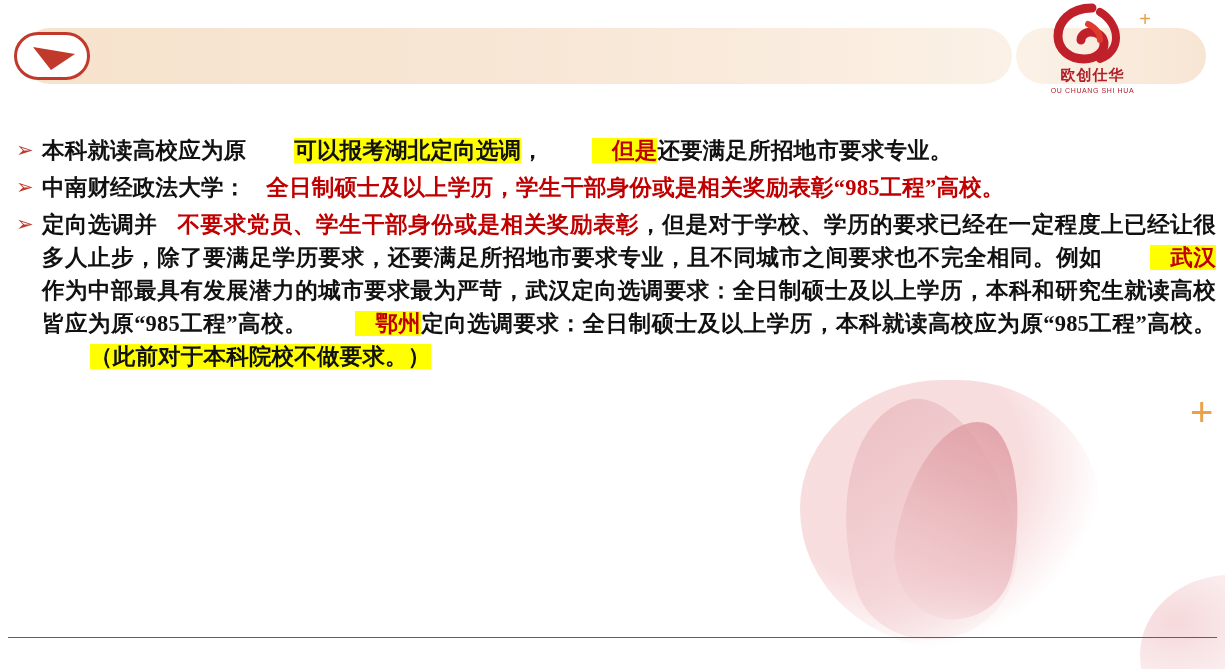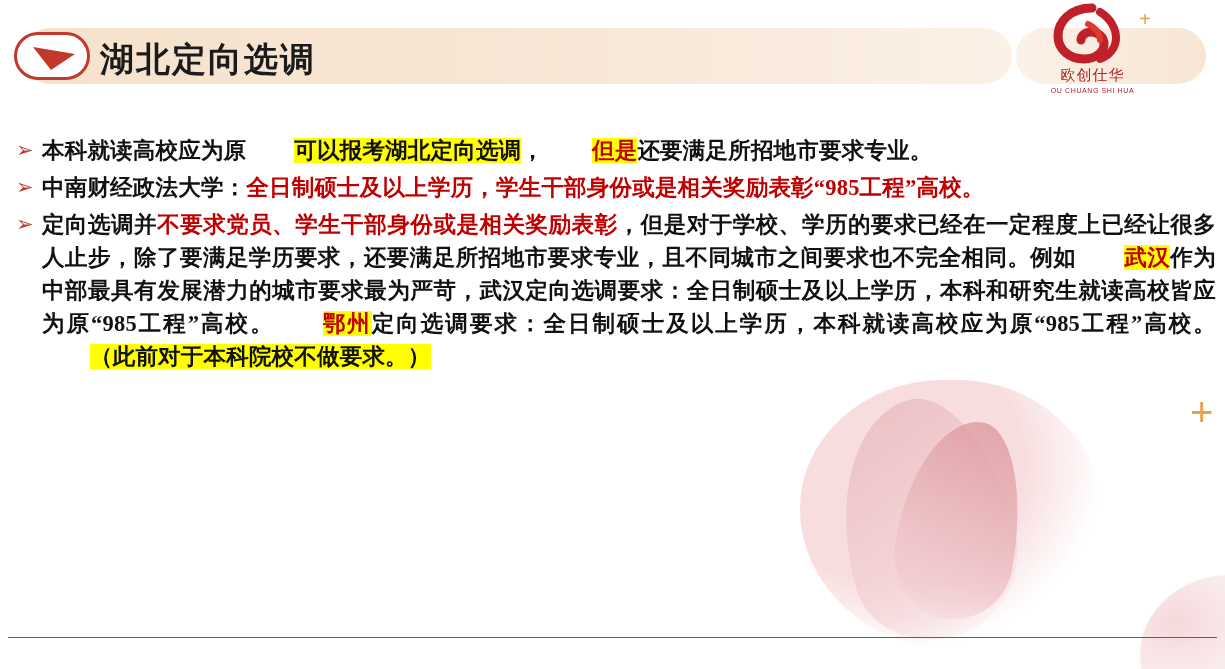--- a/index.html
+++ b/index.html
@@ -124,21 +124,21 @@
     left: 1030px;
     top: 2px;
     width: 125px;
     height: 104px;
     text-align: center;
   }
   .logo-mark { position: relative; width: 125px; height: 62px; }
   .logo-name {
     font-size: 15px;
     color: #b0202a;
-    font-weight: normal;
+    font-weight: bold;
     letter-spacing: 1px;
     font-family: "Liberation Serif", "DejaVu Serif", serif;
     margin-top: 2px;
   }
   .logo-sub {
     font-size: 7px;
     color: #b0202a;
     letter-spacing: .6px;
     font-family: "Liberation Sans", sans-serif;
     margin-top: 2px;
@@ -176,21 +176,21 @@
   .bullet-text {
     font-size: 22.5px;
     line-height: 33px;
     color: #111111;
     font-weight: bold;
     font-family: "Liberation Serif", "DejaVu Serif", serif;
     letter-spacing: .2px;
     text-align: justify;
   }
   .hl { background: #ffff00; margin-left: 48px; }
-  .red { color: #c00000; }
+  .red { color: #c00000; padding-left: 20px; }
   .blk { color: #111111; }
 
   
   .footer-rule {
     position: absolute;
     left: 8px;
     top: 637px;
     width: 1209px;
     height: 0;
     border-top: 1.5px solid #c0392b;
@@ -206,21 +206,20 @@
 <div class="cross-mark cross-1">+</div>
 
 <div class="header">
   <div class="banner-bar"></div>
   <div class="banner-bar-2"></div>
   <div class="play-badge">
     <svg width="46" height="30" viewBox="0 0 46 30">
       <path d="M2 4 L44 11 L20 27 Z" fill="#c0392b"></path>
     </svg>
   </div>
-  <div class="banner-title">湖北定向选调</div>
 </div>
 
 <div class="logo">
   <div class="logo-mark">
     <svg width="125" height="62" viewBox="0 0 125 62">
       <path d="M62 6 C40 6 28 20 28 34 C28 48 40 57 54 57 C66 57 74 50 74 42 C74 35 68 30 61 30 C55 30 51 34 51 38" fill="none" stroke="#c0202a" stroke-width="9" stroke-linecap="round"></path>
       <path d="M70 10 C80 16 86 26 86 36 C86 46 79 54 70 57" fill="none" stroke="#c0202a" stroke-width="8" stroke-linecap="round"></path>
       <path d="M58 22 C66 26 70 32 70 38" fill="none" stroke="#e03a2f" stroke-width="6" stroke-linecap="round"></path>
     </svg>
     <span class="logo-plus">+</span>

